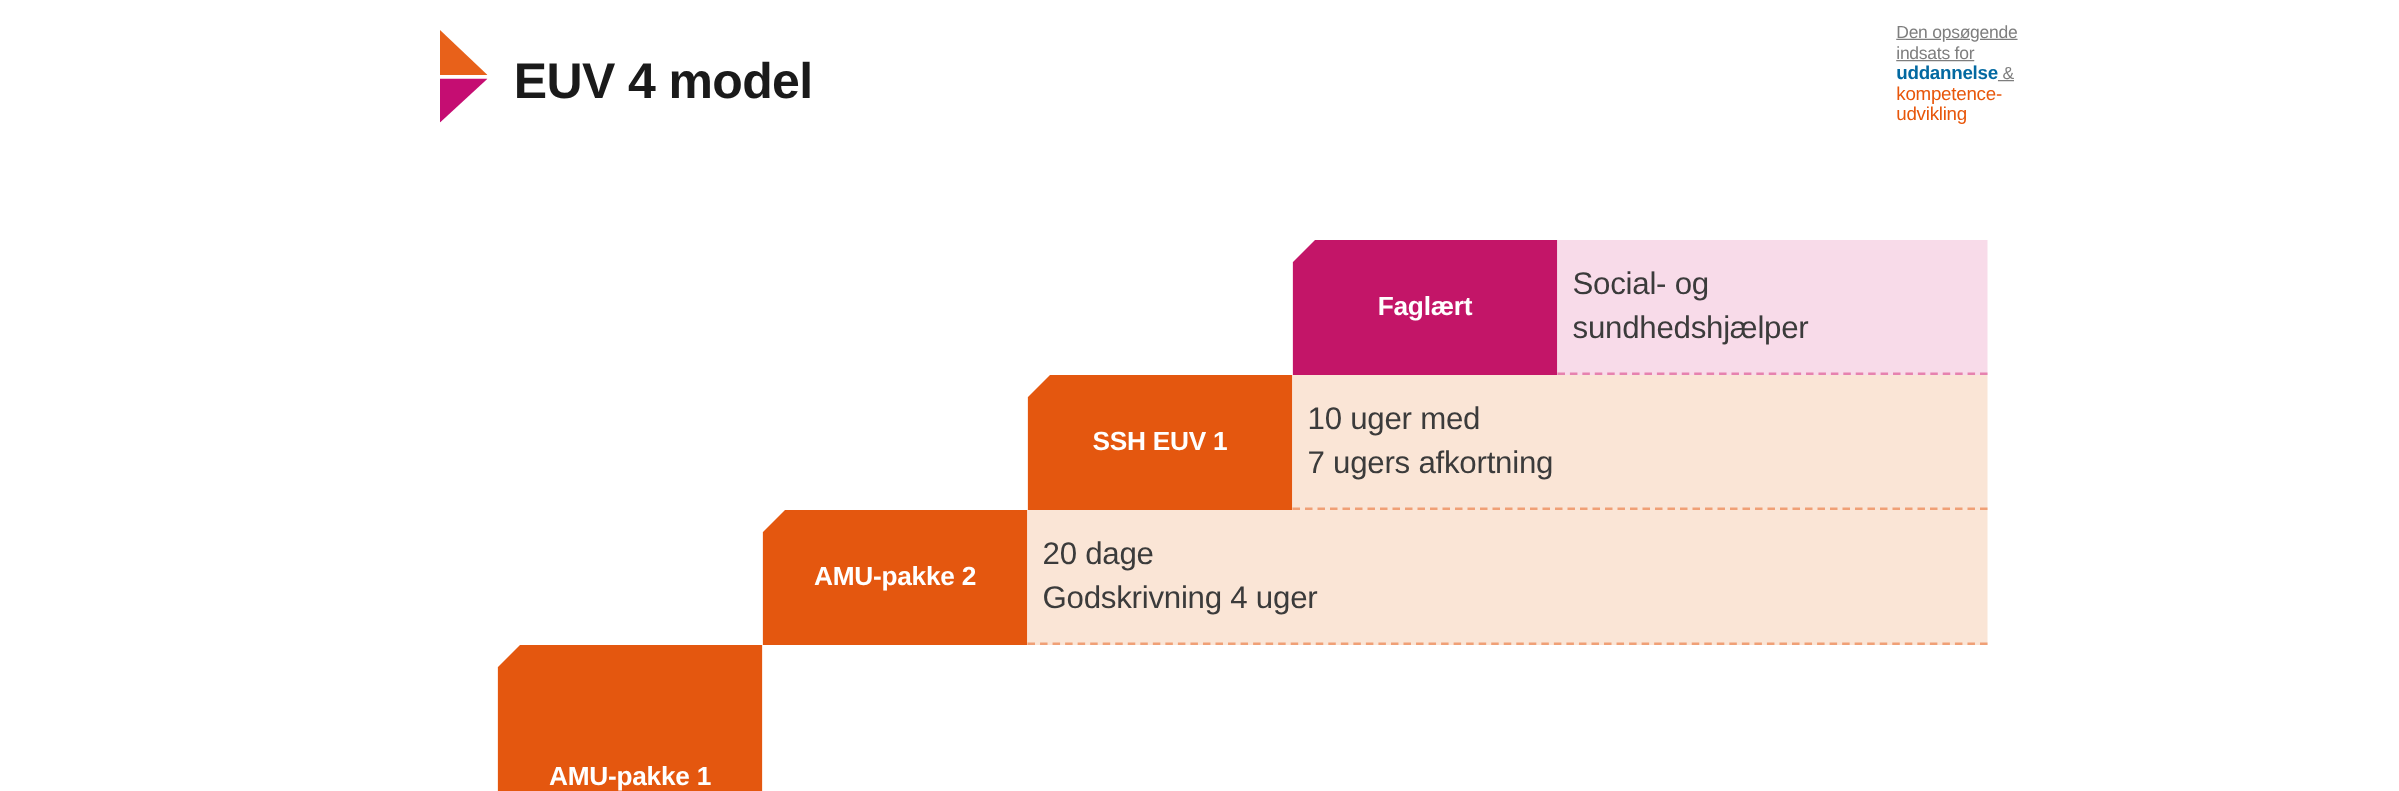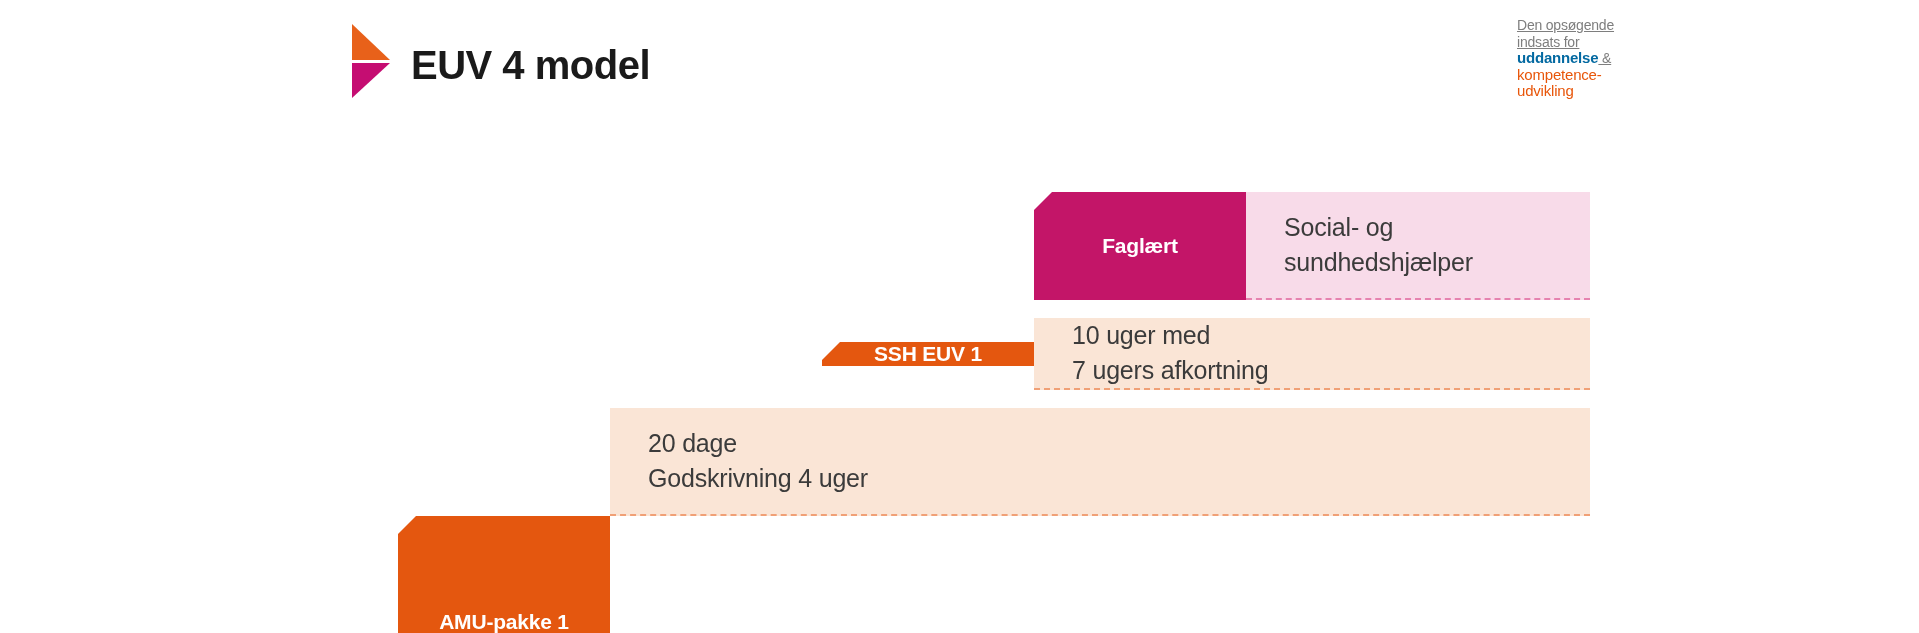--- a/index.html
+++ b/index.html
@@ -52,42 +52,42 @@
     left: 398px;
     top: 192px;
     width: 1192px;
   }
   .step {
     display: flex;
     height: 108px;
   }
   .step:last-child { height: 110px; }
   .step-offset-3 { margin-left: 636px; }
-  .step-offset-2 { margin-left: 424px; align-items: center; }
+  .step-offset-2 { margin-left: 424px; }
   .step-offset-1 { margin-left: 212px; }
   .step-offset-0 { margin-left: 0; flex-direction: column; }
 
   .step-label {
     flex: 0 0 212px;
     width: 212px;
     clip-path: polygon(18px 0, 100% 0, 100% 100%, 0 100%, 0 18px);
     display: flex;
     align-items: center;
     justify-content: center;
     color: #ffffff;
     font-weight: bold;
     font-size: 21px;
     letter-spacing: -0.2px;
   }
   .step-content {
     flex: 1;
     display: flex;
     flex-direction: column;
     justify-content: center;
-    padding-left: 38px;
+    padding-left: 12px;
     font-size: 25px;
     line-height: 35px;
     color: #3b3b3b;
     letter-spacing: -0.2px;
     border-bottom: 2px dashed #f0a076;
   }
 </style>
 </head>
 <body>
 
@@ -120,20 +120,21 @@
 
     <div class="step step-offset-2">
       <div class="step-label" style="background: rgb(228, 87, 15);">SSH EUV 1</div>
       <div class="step-content" style="background: rgb(250, 229, 214); border-bottom-color: rgb(240, 160, 118);">
         <span>10 uger med</span>
         <span>7 ugers afkortning</span>
       </div>
     </div>
 
     <div class="step step-offset-1">
+      <div class="step-label" style="background: rgb(228, 87, 15);">AMU-pakke 2</div>
       <div class="step-content" style="background: rgb(250, 229, 214); border-bottom-color: rgb(240, 160, 118);">
         <span>20 dage</span>
         <span>Godskrivning 4 uger</span>
       </div>
     </div>
 
     <div class="step step-offset-0">
       <div class="step-label" style="background: rgb(228, 87, 15);">AMU-pakke 1</div>
       <div class="step-content" style="background: rgb(250, 229, 214); border-bottom-color: rgb(240, 160, 118);">
         <span>16 dage</span>

